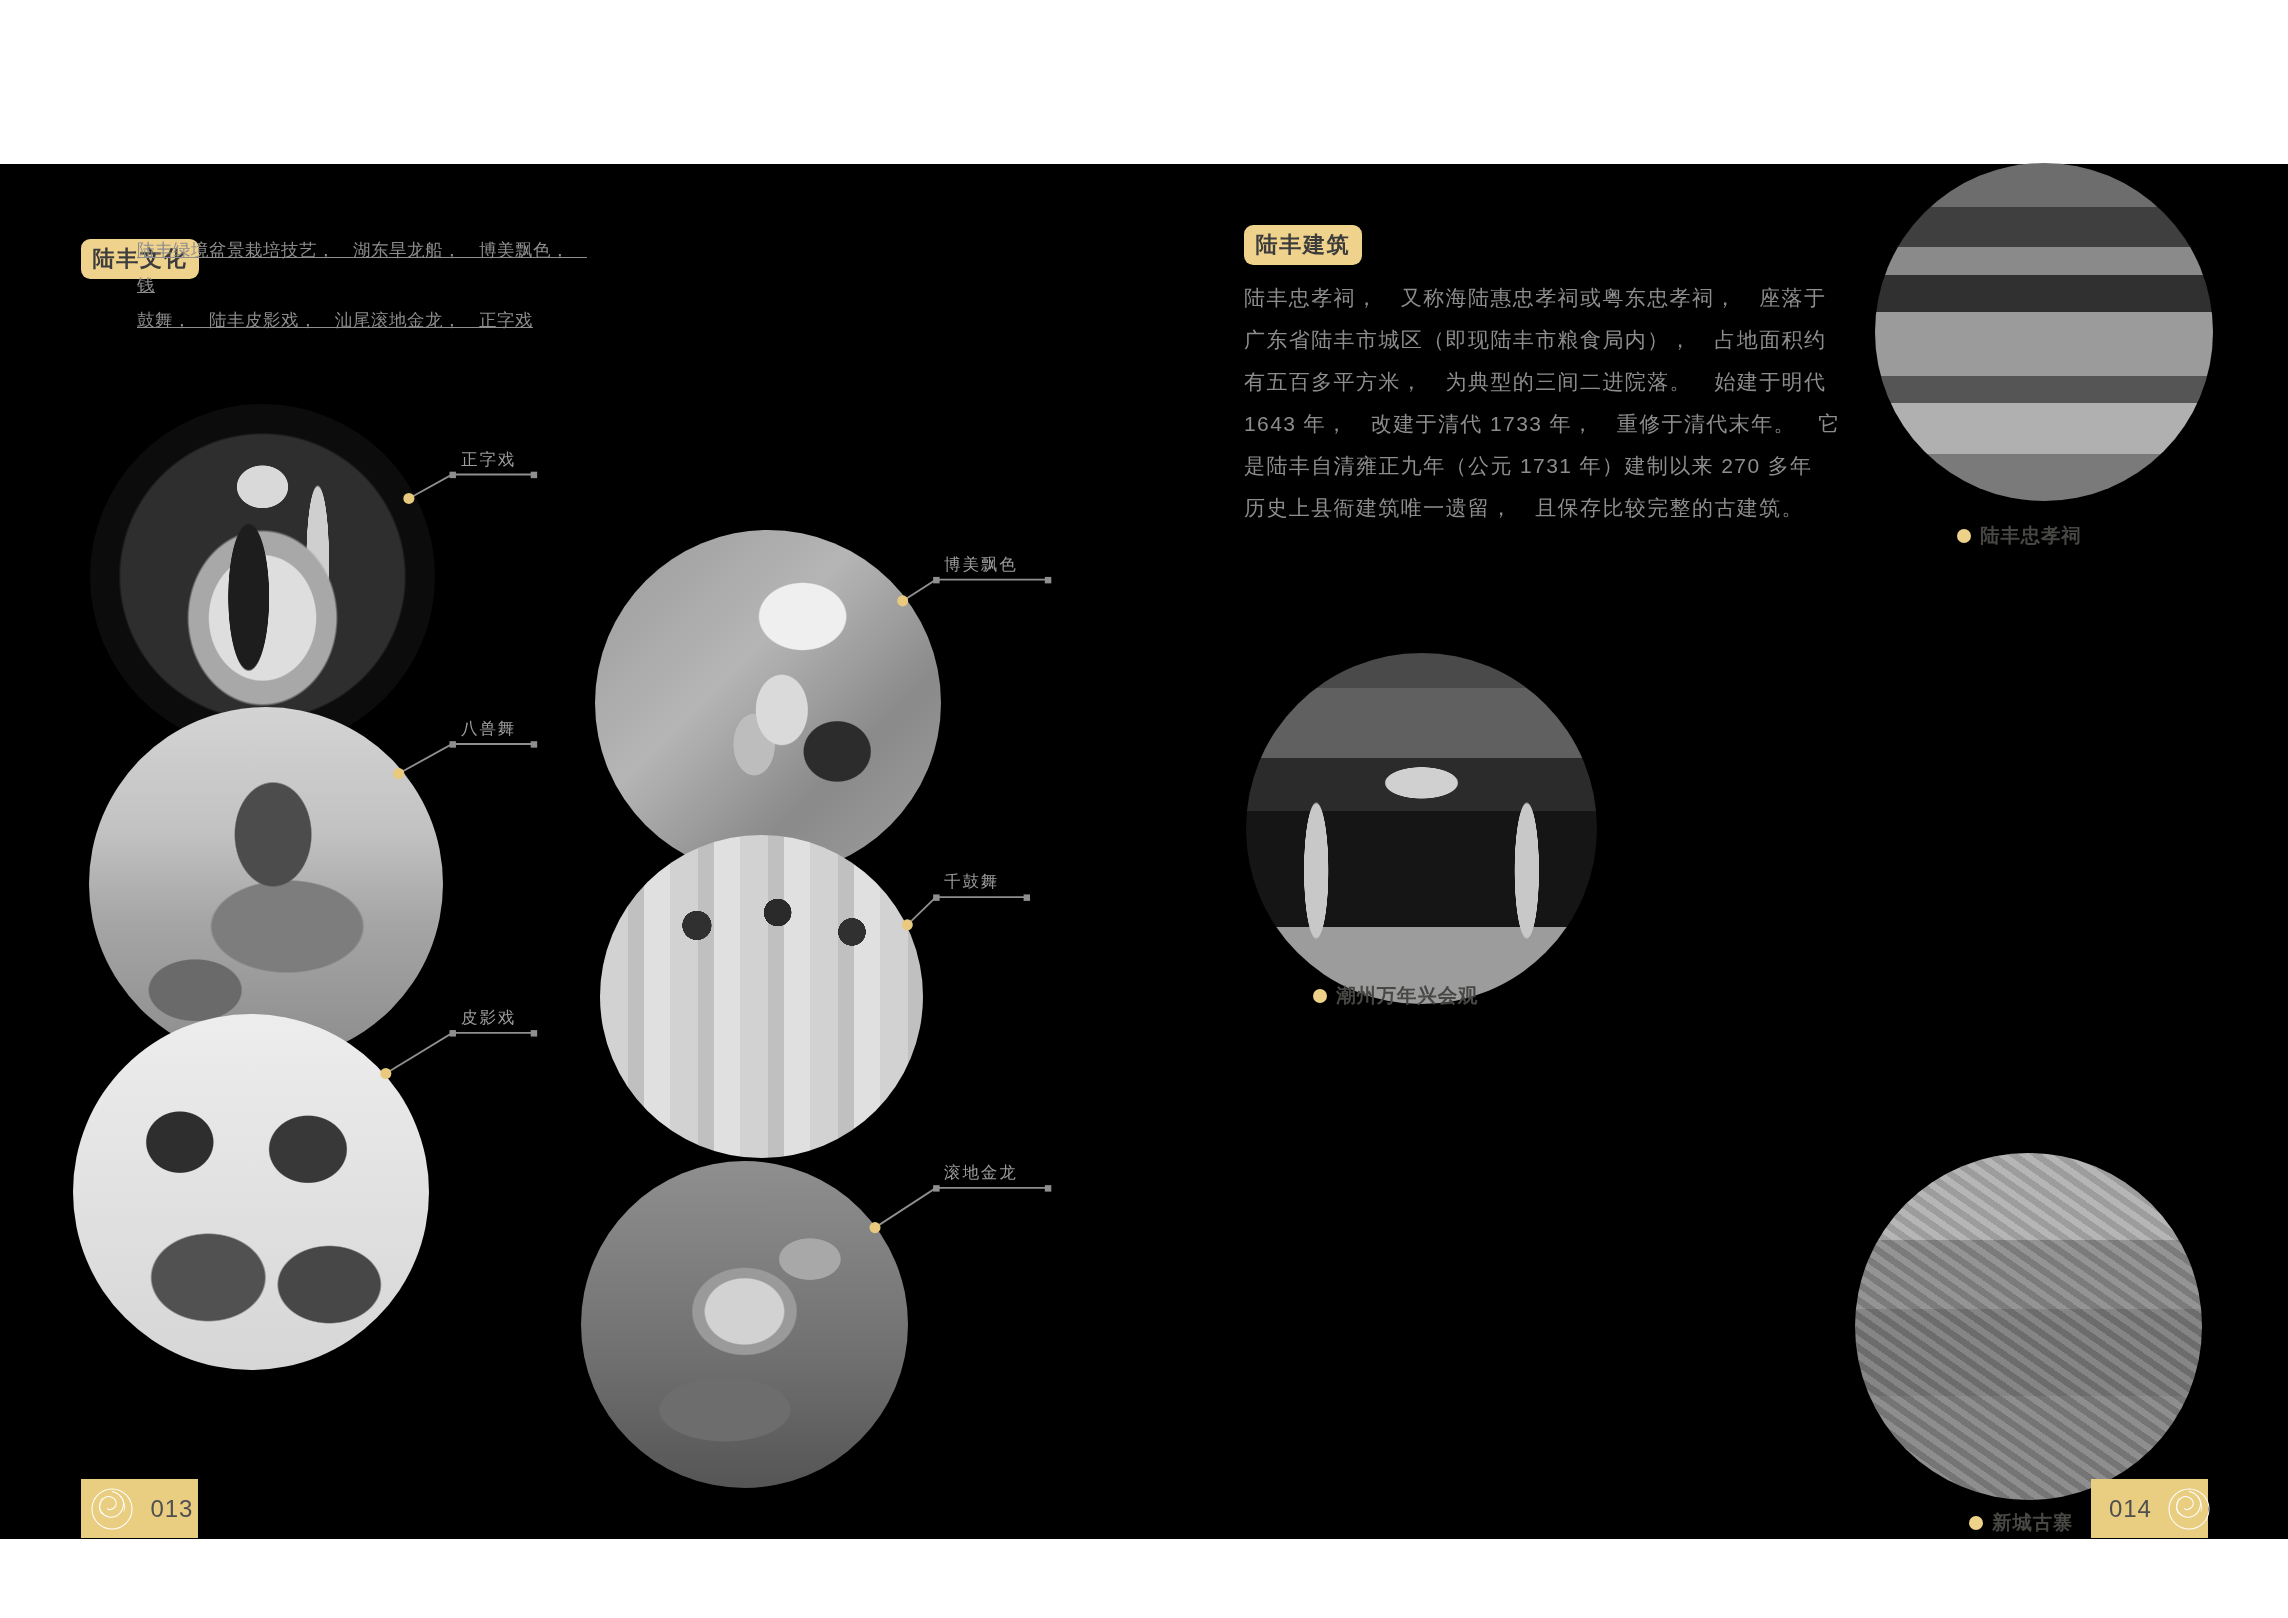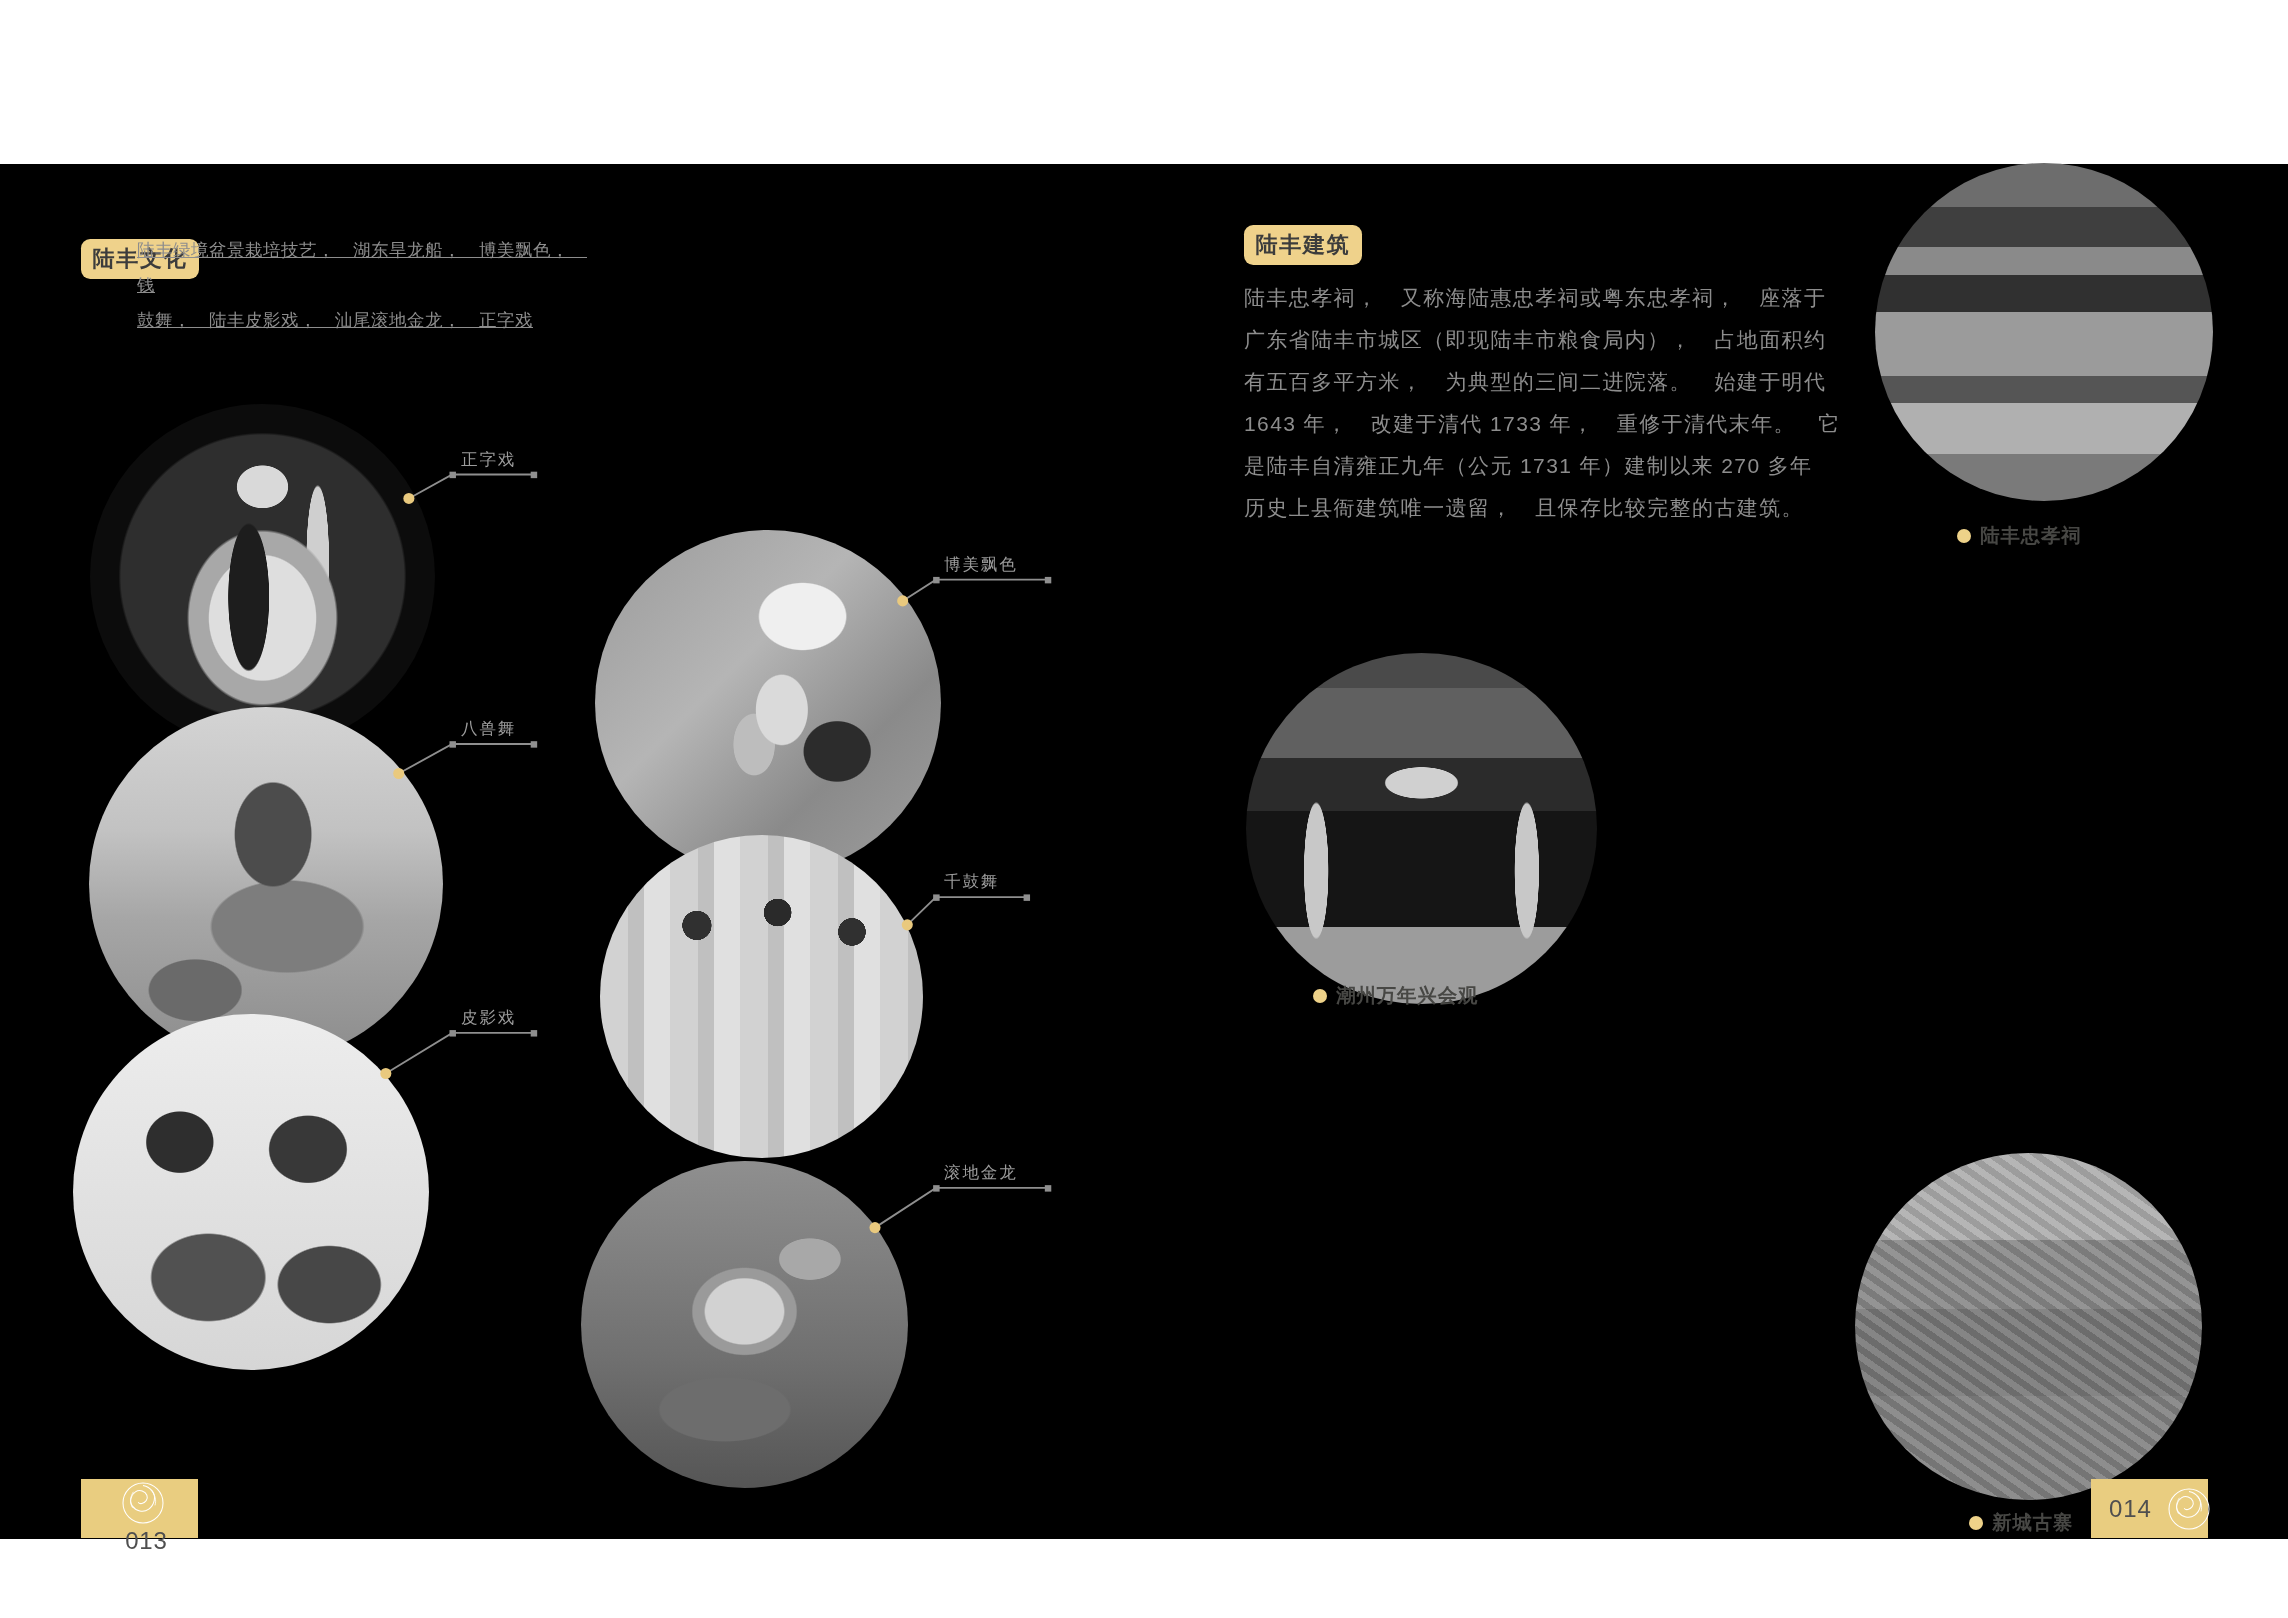--- a/index.html
+++ b/index.html
@@ -121,21 +121,21 @@
     </g>
   </svg>
 
   <div class="callout-label" style="left:461px;top:449px;">正字戏</div>
   <div class="callout-label" style="left:461px;top:718px;">八兽舞</div>
   <div class="callout-label" style="left:461px;top:1007px;">皮影戏</div>
   <div class="callout-label" style="left:944px;top:554px;">博美飘色</div>
   <div class="callout-label" style="left:944px;top:871px;">千鼓舞</div>
   <div class="callout-label" style="left:944px;top:1162px;">滚地金龙</div>
 
-  <div class="pagebox" style="left:81px;top:1479px;flex-direction:column;">
+  <div class="pagebox" style="left:81px;top:1479px;">
     <span style="margin-left:7.4px;width:48px;height:48px;display:inline-block;">
       <svg viewBox="0 0 60 60" width="48" height="48">
         <circle cx="30" cy="30" r="25" fill="none" stroke="#ffffff" stroke-width="1.3"></circle>
         <path d="M30 8c10 2 16 10 14 19s-10 15-18 13-13-9-11-16 8-11 14-9 8 8 5 12-8 5-10 2" fill="none" stroke="#ffffff" stroke-width="1.3"></path>
         <path d="M18 16c-4 6-5 14-1 20 M40 14c5 5 7 12 5 19" fill="none" stroke="#ffffff" stroke-width="1"></path>
       </svg>
     </span>
     <span class="pagenum" style="margin-left:14px;">013</span>
   </div>
 

